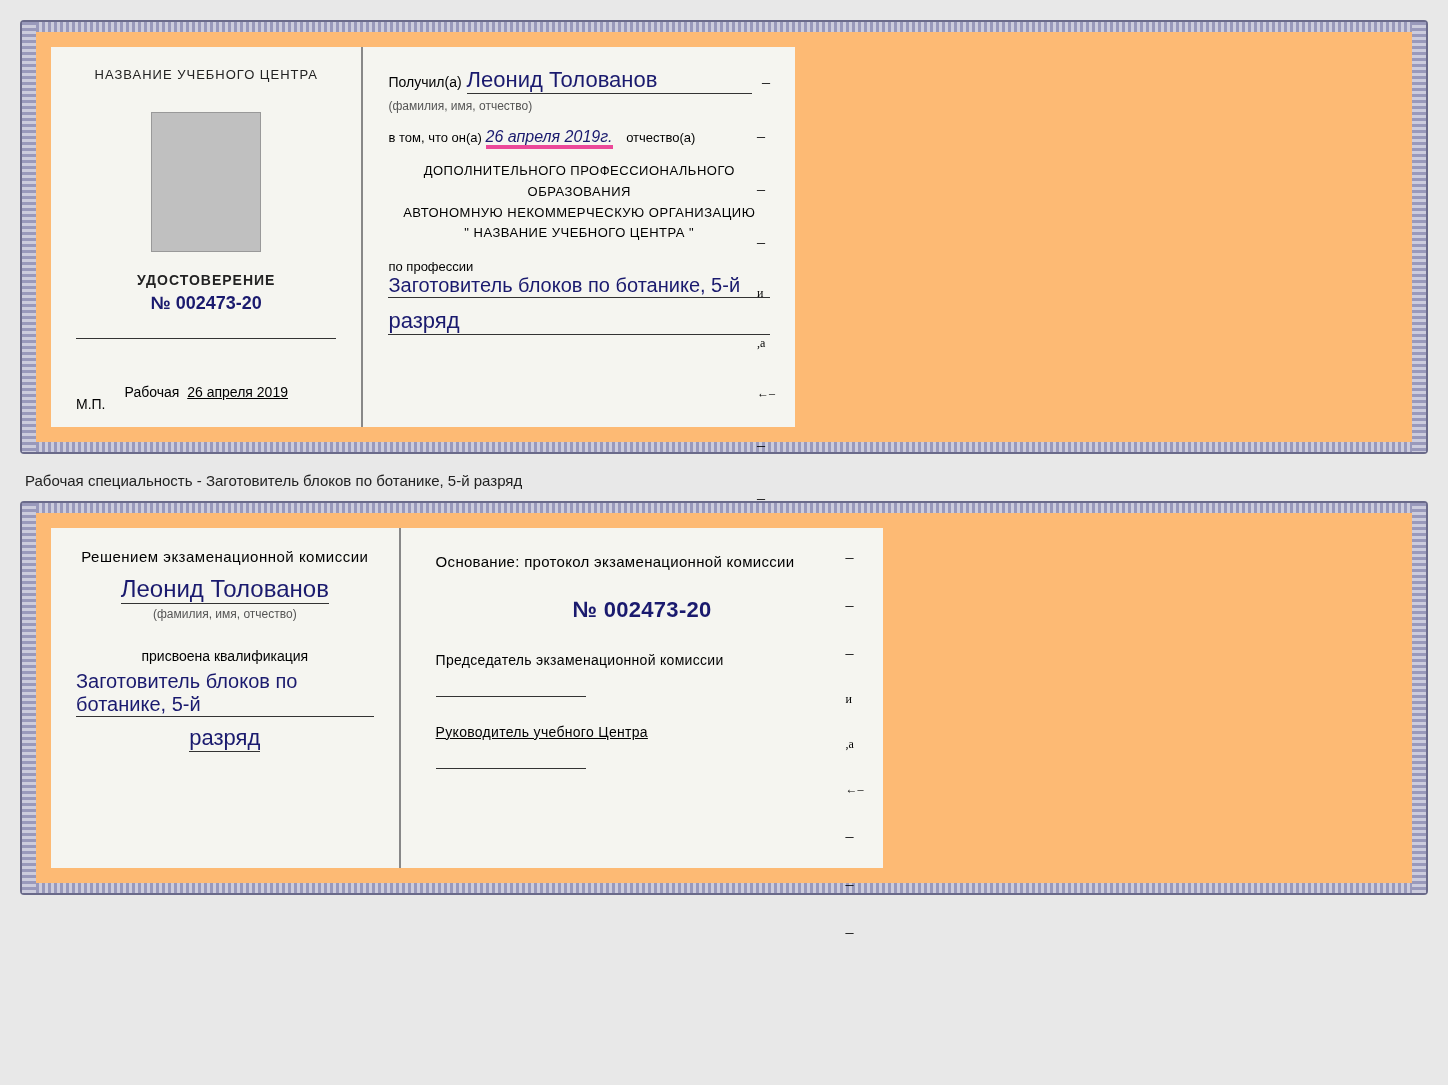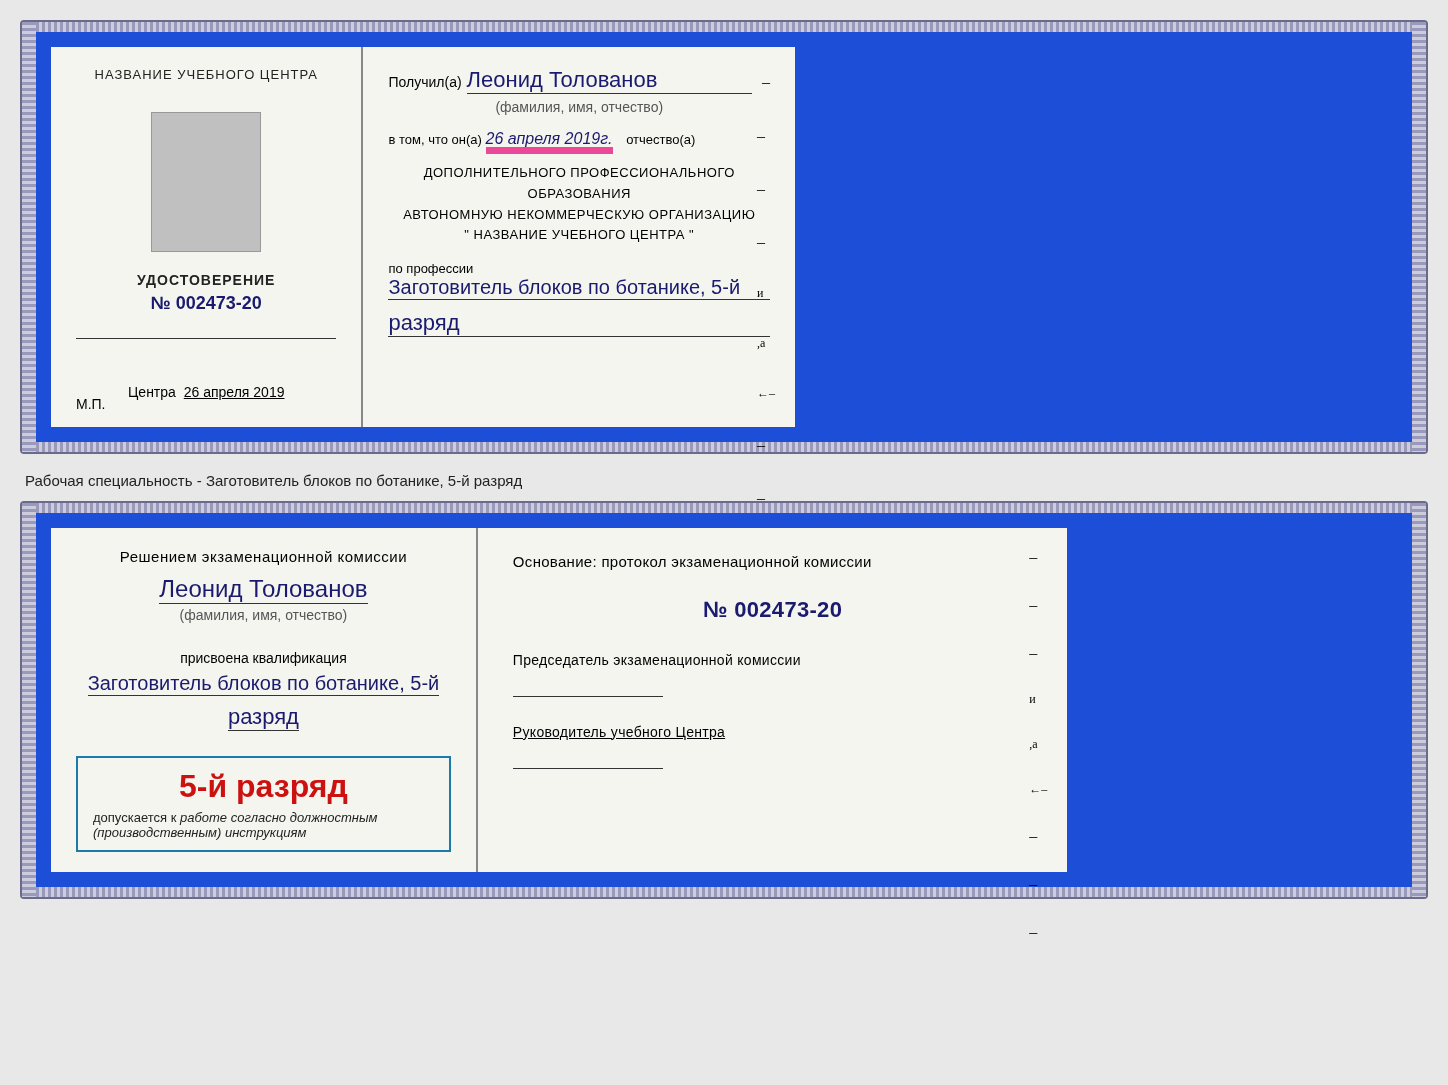--- a/index.html
+++ b/index.html
@@ -5,21 +5,21 @@
     * { box-sizing: border-box; margin: 0; padding: 0; }
     body {
       background: #e8e8e8;
       font-family: 'Times New Roman', Times, serif;
       padding: 20px;
       width: 1448px;
       min-height: 1085px;
     }
 
     .document-container {
-      background: #1d4ed8;
+      background: #fdba74;
       padding: 15px;
       margin-bottom: 18px;
       border: 2px solid #6a6a8a;
       border-radius: 4px;
       display: flex;
       position: relative;
     }
 
     .doc-left {
       width: 42%;
@@ -113,39 +113,39 @@
 
     .recipient-name {
       font-size: 22px;
       color: #1a1a6e;
       font-family: 'Comic Sans MS', cursive, sans-serif;
       border-bottom: 1px solid #333;
       flex: 1;
     }
 
     .field-subtitle {
-      text-align: center;
-      font-size: 14px;
+      text-align: left;
+      font-size: 12px;
       color: #555;
       font-family: Arial, sans-serif;
       margin-bottom: 15px;
     }
 
     .body-text {
       font-size: 13px;
       font-family: Arial, sans-serif;
       margin-bottom: 8px;
     }
 
     .date-handwritten {
       font-size: 16px;
       color: #1a1a6e;
       font-style: italic;
       font-family: 'Comic Sans MS', cursive, sans-serif;
-      border-bottom: 7px solid #ec4899;
+      border-bottom: 4px solid #ec4899;
     }
 
     .org-block {
       font-size: 13px;
       font-family: Arial, sans-serif;
       text-align: center;
       line-height: 1.6;
       margin: 15px 0;
       letter-spacing: 0.5px;
     }
@@ -365,21 +365,21 @@
 
     <div class="doc-left">
       <div class="center-title">НАЗВАНИЕ УЧЕБНОГО ЦЕНТРА</div>
       <div class="photo-placeholder"></div>
       <div class="cert-title">УДОСТОВЕРЕНИЕ</div>
       <div class="cert-number">
         <span>№ 002473-20</span>
       </div>
       <div class="line-field" style="margin-bottom:20px;"></div>
       <div class="issued-label">
-        <span>Центра</span>
+        <span>Рабочая</span>
         <span style="text-decoration:underline; margin-left:4px;">26 апреля 2019</span>
       </div>
       <div class="mp-label">М.П.</div>
     </div>
 
     <div class="doc-right">
       <div class="recipient-line">
         <span class="recipient-label">Получил(а)</span>
         <span class="recipient-name">Леонид Толованов</span>
         <span style="font-size:16px; margin-left:10px;">–</span>
@@ -428,29 +428,20 @@
   <div class="inner-content2">
 
     <div class="doc-left">
       <div class="commission-text">Решением экзаменационной комиссии</div>
       <div class="person-name-large">Леонид Толованов</div>
       <div class="field-subtitle">(фамилия, имя, отчество)</div>
       <div class="qualification-label">присвоена квалификация</div>
       <span class="qualification-value">Заготовитель блоков по ботанике, 5-й</span>
       <span class="razryad-value">разряд</span>
 
-      <div class="stamp-box">
-        <div class="stamp-rank">5-й разряд</div>
-        <div class="stamp-admit">
-          <span>допускается к</span>
-          <span class="stamp-admit-italic">
-            <span>работе согласно должностным (производственным) инструкциям</span>
-          </span>
-        </div>
-      </div>
     </div>
 
     <div class="doc2-right">
       <div class="right2-content">
         <div style="margin-bottom: 5px;">Основание: протокол экзаменационной комиссии</div>
         <div class="protocol-number">№  002473-20</div>
 
         <div class="sign-block">
           <div class="sign-label">Председатель экзаменационной комиссии</div>
           <div class="sign-line"></div>

